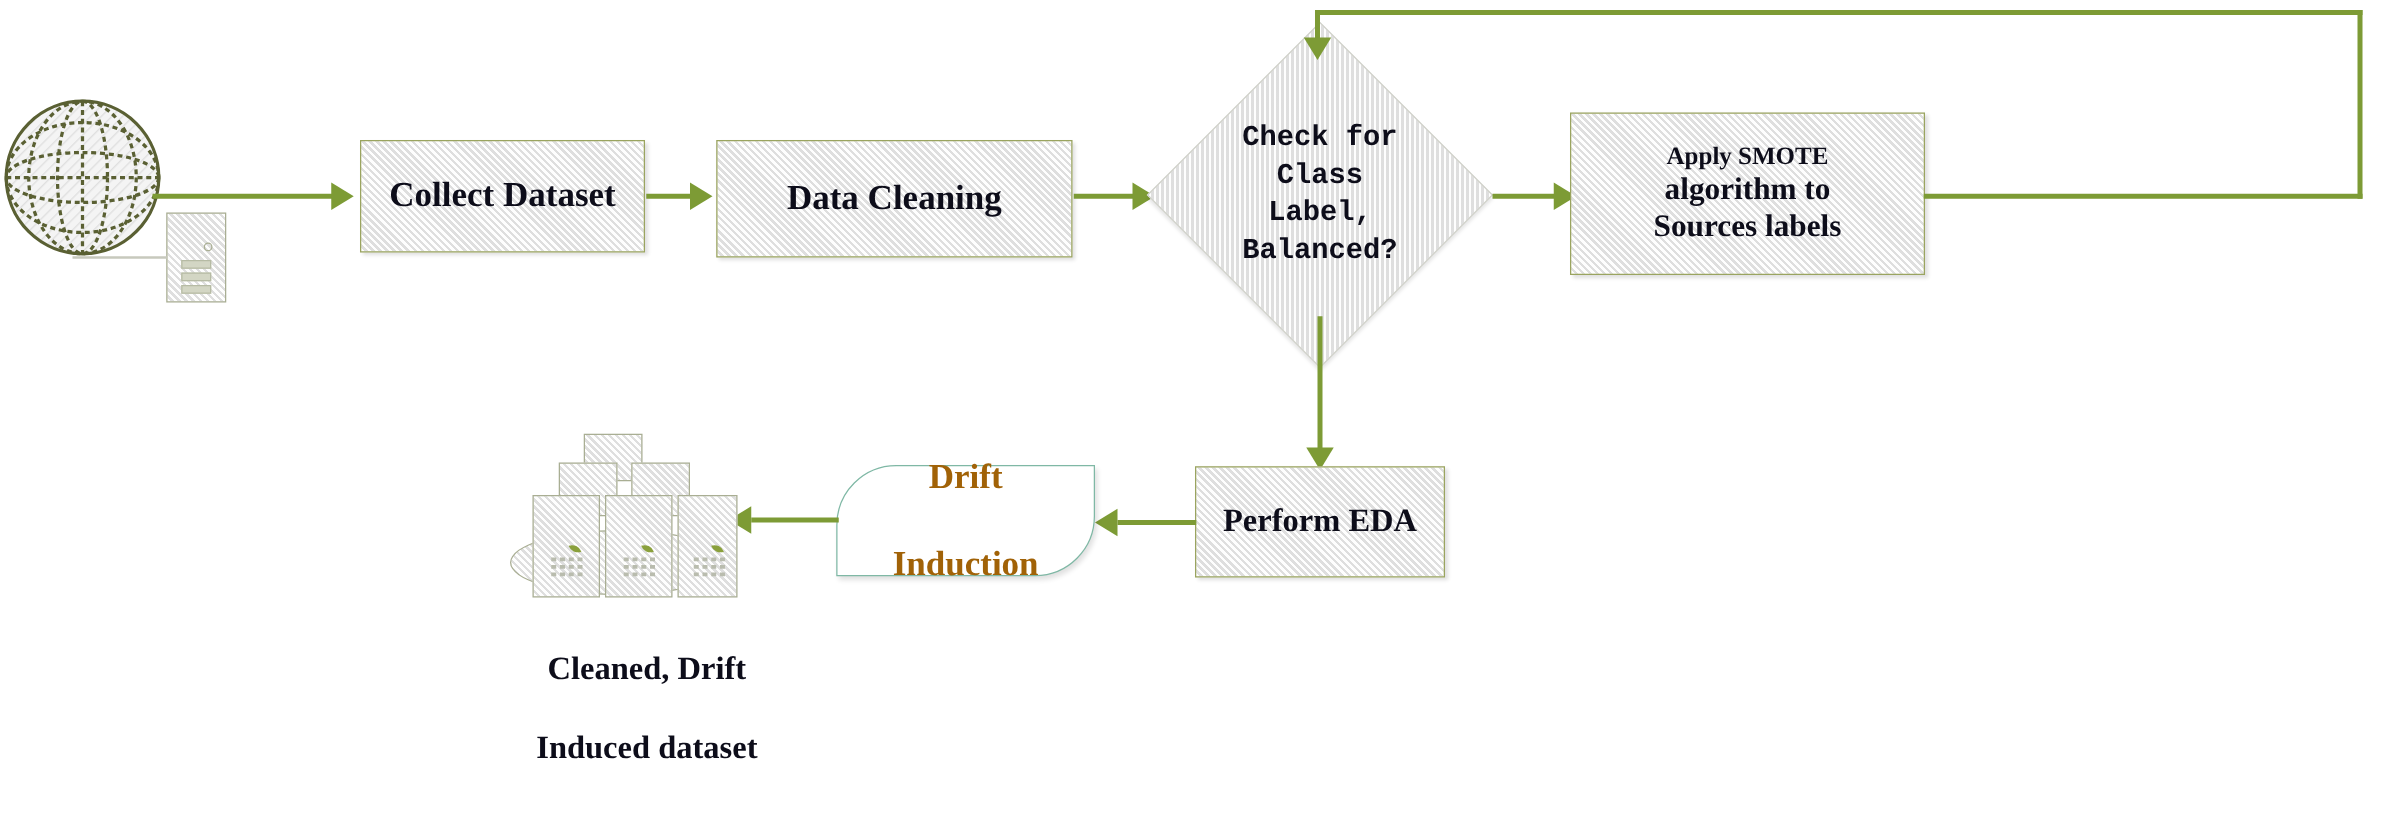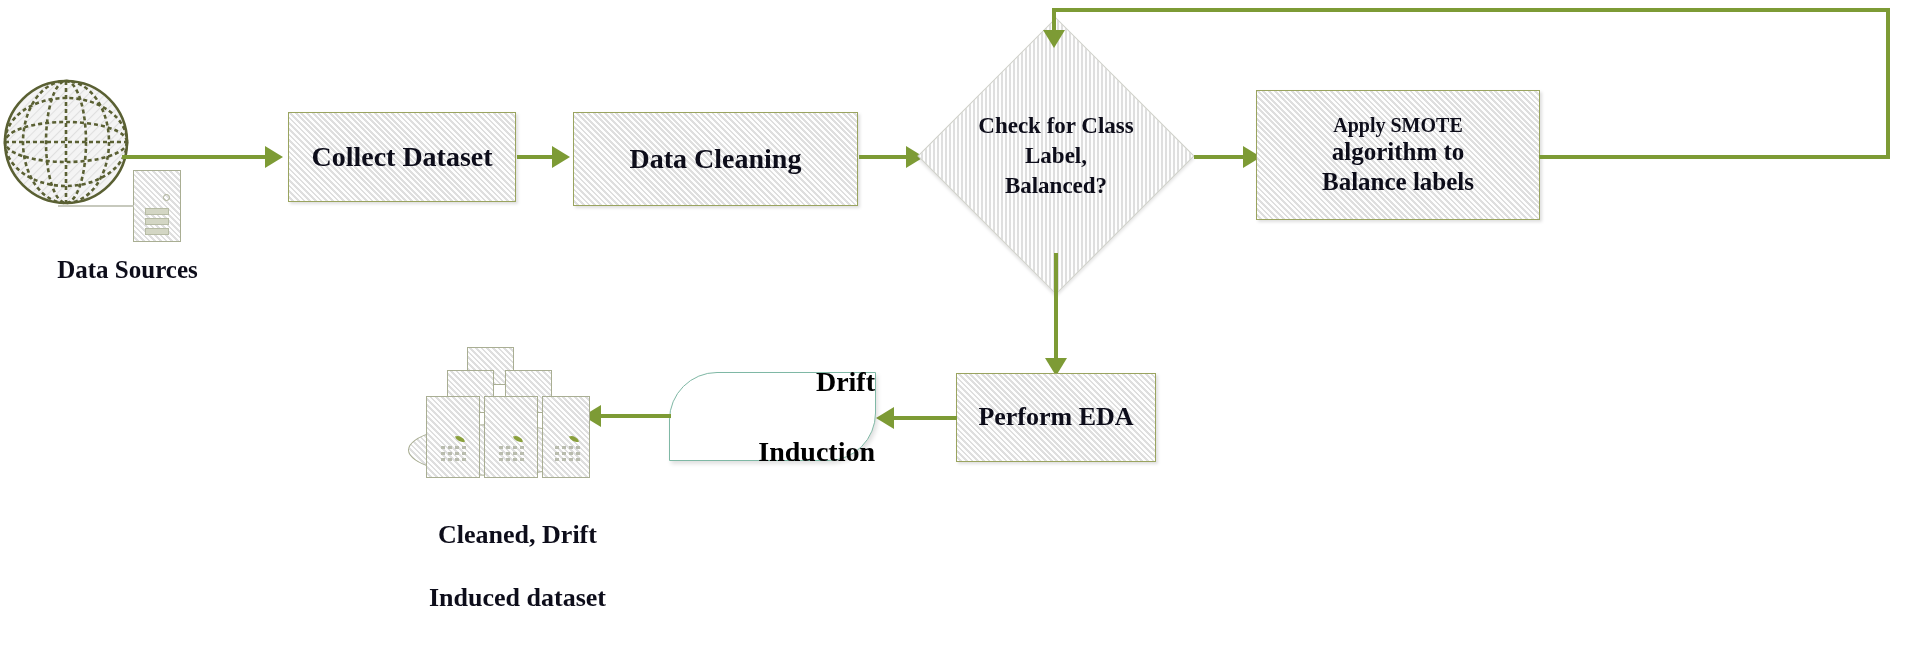--- a/index.html
+++ b/index.html
@@ -28,21 +28,21 @@
     display: flex; align-items: center; justify-content: center;
     text-align: center;
     color: #0d0d1a;
     font-weight: bold;
     line-height: 1.18;
     padding: 4px 8px;
   }
   .proc-box .ln { display: block; white-space: nowrap; }
 
   
-  .diamond-wrap { position: absolute; }
+  .diamond-wrap { position: absolute; font-family: Liberation Mono, monospace; }
   .diamond-shape {
     position: absolute; inset: 0;
     transform: rotate(45deg);
     border: 1.4px solid #cfd0c8;
     box-shadow: 2px 2px 3px rgba(0,0,0,0.10);
   }
   .diamond-text {
     position: absolute; inset: 0;
     display: flex; flex-direction: column;
     align-items: center; justify-content: center;
@@ -53,22 +53,22 @@
 
   
   .card-shape {
     position: absolute;
     background: #ffffff;
     border: 1.8px solid #7fb8a5;
     border-top-left-radius: 48px;
     border-bottom-right-radius: 48px;
     box-shadow: 2px 3px 4px rgba(0,0,0,0.12);
     display: flex; flex-direction: column;
-    align-items: flex-end; justify-content: center;
-    text-align: center; font-weight: bold; color: #000000;
+    align-items: center; justify-content: center;
+    text-align: center; font-weight: bold; color: #a16207;
     line-height: 1.18;
     gap: 36px;
   }
 
   
   .free-label {
     position: absolute; text-align: center;
     font-weight: bold; color: #0d0d1a;
     line-height: 1.2; white-space: pre-line;
   }
@@ -125,21 +125,20 @@
   </div>
 
   <div class="tower hatch" style="left:133px; top:170px; width:48px; height:72px;"></div>
   <div class="tower-led" style="left:163px; top:194px;"></div>
   <div class="tower-bar" style="left:145px; top:208px; width:24px;"></div>
   <div class="tower-bar" style="left:145px; top:218px; width:24px;"></div>
   <div class="tower-bar" style="left:145px; top:228px; width:24px;"></div>
 
   <div class="thin-ln" style="left:58px; top:205px; width:76px;"></div>
 
-  <div class="free-label" style="left:20px; top:255px; width:215px; font-size:25px;">Data Sources</div>
 
   <div class="ln-h" style="left:122px; top:155px; width:145px;"></div>
   <div class="arrow right" style="left:265px; top:146px;"></div>
 
   <div class="proc-box hatch" style="left:288px; top:112px; width:228px; height:90px; font-size:28px;">
     <span class="ln">Collect Dataset</span>
   </div>
 
   <div class="ln-h" style="left:517px; top:155px; width:37px;"></div>
   <div class="arrow right" style="left:552px; top:146px;"></div>
@@ -159,21 +158,21 @@
       <span>Balanced?</span>
     </div>
   </div>
 
   <div class="ln-h" style="left:1194px; top:155px; width:52px;"></div>
   <div class="arrow right" style="left:1243px; top:146px;"></div>
 
   <div class="proc-box hatch" style="left:1256px; top:90px; width:284px; height:130px; flex-direction:column; font-size:25px;">
     <span class="ln" style="font-size:20px;">Apply SMOTE</span>
     <span class="ln">algorithm to</span>
-    <span class="ln">Balance labels</span>
+    <span class="ln">Sources labels</span>
   </div>
 
   <div class="ln-h" style="left:1539px; top:155px; width:351px;"></div>
   <div class="ln-v" style="left:1886px; top:8px; width:4px; height:151px;"></div>
   <div class="ln-h" style="left:1052px; top:8px; width:838px;"></div>
   <div class="ln-v" style="left:1052px; top:8px; width:4px; height:25px;"></div>
   <div class="arrow down" style="left:1043px; top:30px;"></div>
 
   <div class="ln-v" style="left:1054px; top:253px; height:113px;"></div>
   <div class="arrow down" style="left:1045px; top:358px;"></div>

